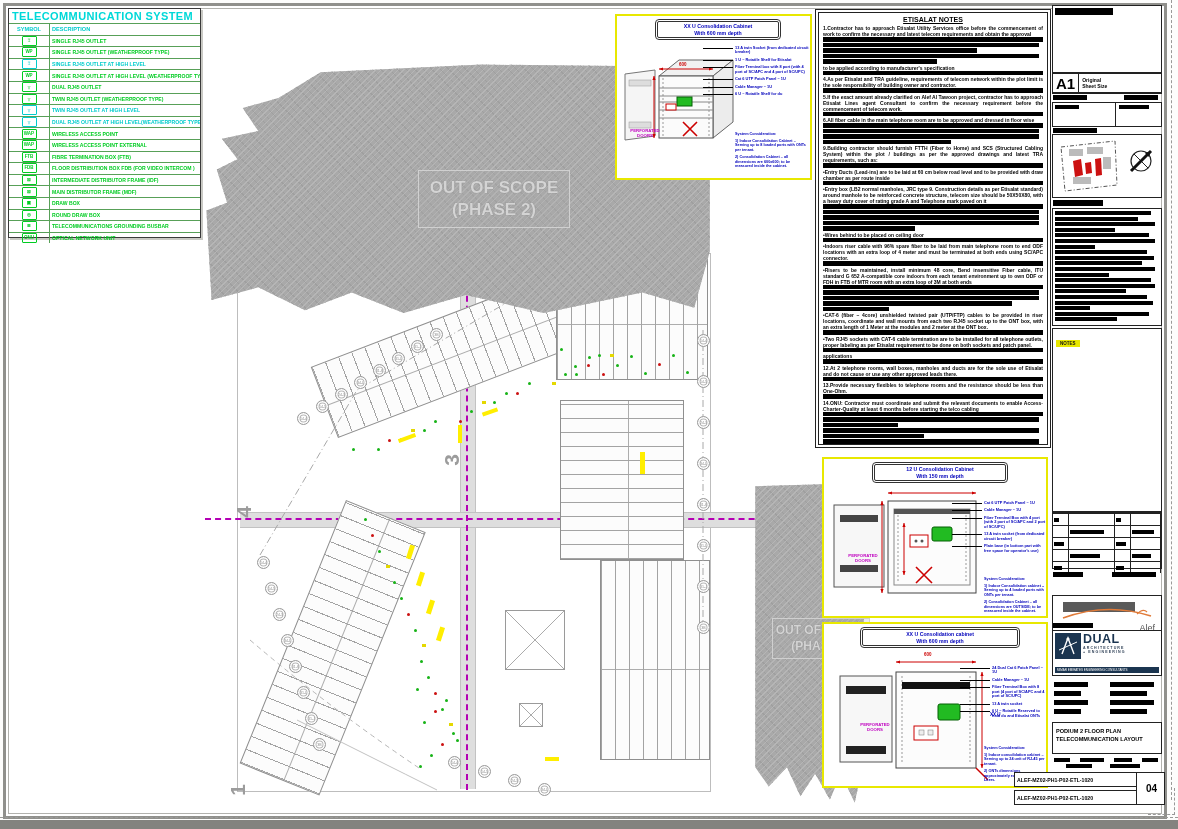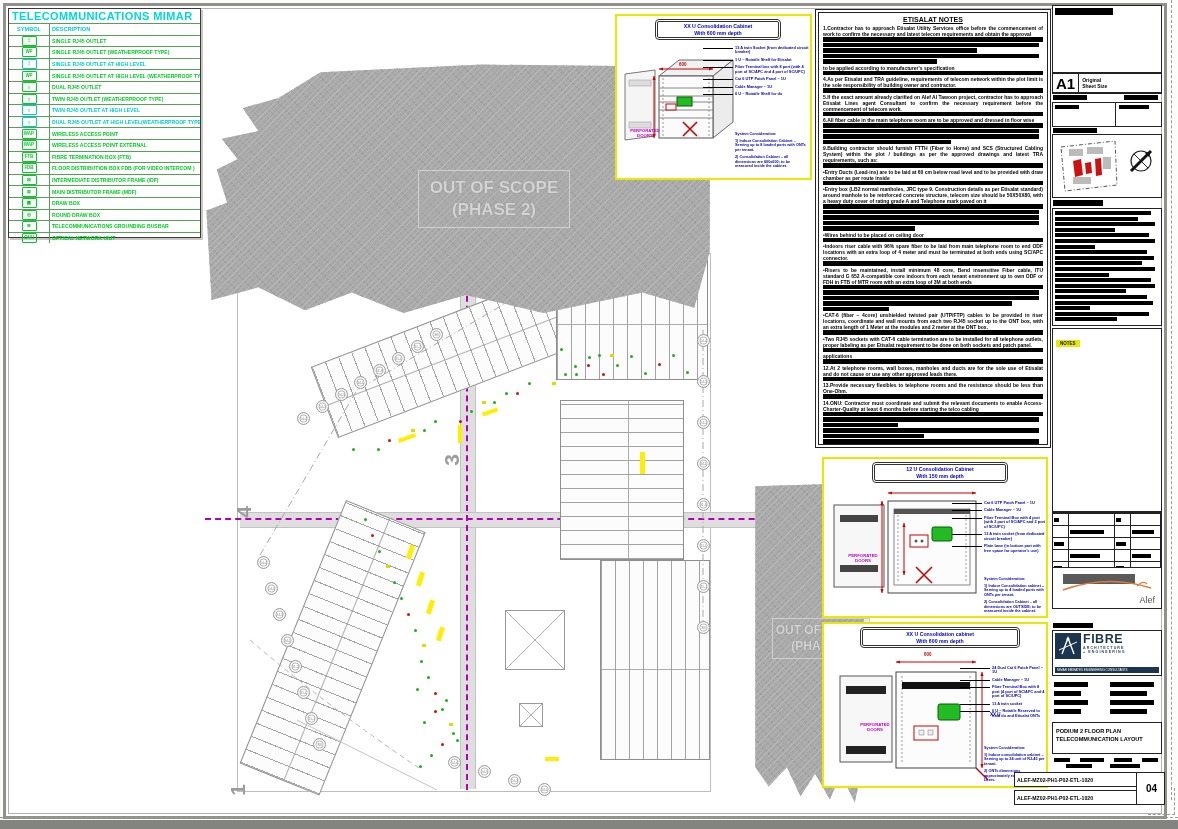--- a/index.html
+++ b/index.html
@@ -208,21 +208,21 @@
       <div class="abs bubble" style="left: 697px; top: 539px;">31-L</div>
       <div class="abs bubble" style="left: 697px; top: 580px;">31-J</div>
       <div class="abs bubble" style="left: 697px; top: 621px;">3B</div>
       <div class="abs bubble" style="left: 448px; top: 756px;">14-4</div>
       <div class="abs bubble" style="left: 478px; top: 765px;">14-5</div>
       <div class="abs bubble" style="left: 508px; top: 774px;">24-3</div>
       <div class="abs bubble" style="left: 538px; top: 783px;">34-L</div>
     </div>
 
   <div class="abs" id="legend">
-    <div class="ltitle">TELECOMMUNICATIONS  MIMAR</div>
+    <div class="ltitle">TELECOMMUNICATION  SYSTEM</div>
     <div class="lhead">
       <div class="lsym lheadcell">SYMBOL</div>
       <div class="ldesc lheadcell">DESCRIPTION</div>
     </div>
     <div>
         <div class="lrow">
         <div class="lsym g">
           <span class="sym">⌶</span>
         </div>
         <div class="ldesc g">SINGLE RJ45 OUTLET</div>
@@ -795,38 +795,38 @@
           <div class="revcell" style="width: 14%;">
             <div class="blackbar" style="height: 4px; width: 64%;"></div>
           </div>
           <div class="revcell" style="width: 28%;"></div>
         </div>
       </div>
     <div class="abs" style="top:567px;left:0;width:110px;height:7px;">
       <div class="abs blackbar" style="left:1px;top:1px;width:30px;height:5px;"></div>
       <div class="abs blackbar" style="left:60px;top:1px;width:44px;height:5px;"></div>
     </div>
-    <div class="tbx" style="top:563px;height:42px;">
+    <div class="tbx" style="top:591px;height:42px;">
       <div class="abs" style="left:10px;top:6px;width:72px;height:10px;background:#5a5a5a;"></div>
       <svg class="abs" style="left:6px;top:4px;" width="96" height="24" viewBox="0 0 96 24">
         <path d="M4,18 Q48,2 92,16" fill="none" stroke="#e07b39" stroke-width="1.6"></path>
         <path d="M78,14 q6,-6 10,-2" fill="none" stroke="#e07b39" stroke-width="1.2"></path>
       </svg>
       <div class="abs" style="right:6px;bottom:3px;font-size:9px;color:#555;">Alef</div>
     </div>
     <div class="abs blackbar" style="top:619px;left:1px;width:40px;height:5px;"></div>
     <div class="tbx" style="top:626px;height:46px;" id="tb-mimar">
       <svg width="26" height="26" viewBox="0 0 26 26" style="flex:none;">
         <rect x="0" y="0" width="26" height="26" fill="#1b3550"></rect>
         <path d="M7,21 L13,5 L19,21" fill="none" stroke="#fff" stroke-width="1.4"></path>
         <circle cx="13" cy="6" r="1.6" fill="#fff"></circle>
         <line x1="4" y1="17" x2="22" y2="9" stroke="#fff" stroke-width="1"></line>
       </svg>
       <div>
-        <div class="mimar-name">FIBRE</div>
+        <div class="mimar-name">DUAL</div>
         <div class="mimar-sub">ARCHITECTURE</div>
         <div class="mimar-sub">+ ENGINEERING</div>
       </div>
       <div class="mimar-bar">MIMAR EMIRATES ENGINEERING CONSULTANTS</div>
     </div>
     <div class="abs" style="top:676px;left:0;width:110px;height:40px;" id="tb-redact2">
         <div style="position: relative; height: 9px;">
           <div class="abs blackbar" style="left: 2px; top: 2px; width: 34px; height: 5px;"></div>
           <div class="abs blackbar" style="left: 58px; top: 2px; width: 44px; height: 5px;"></div>
         </div>

